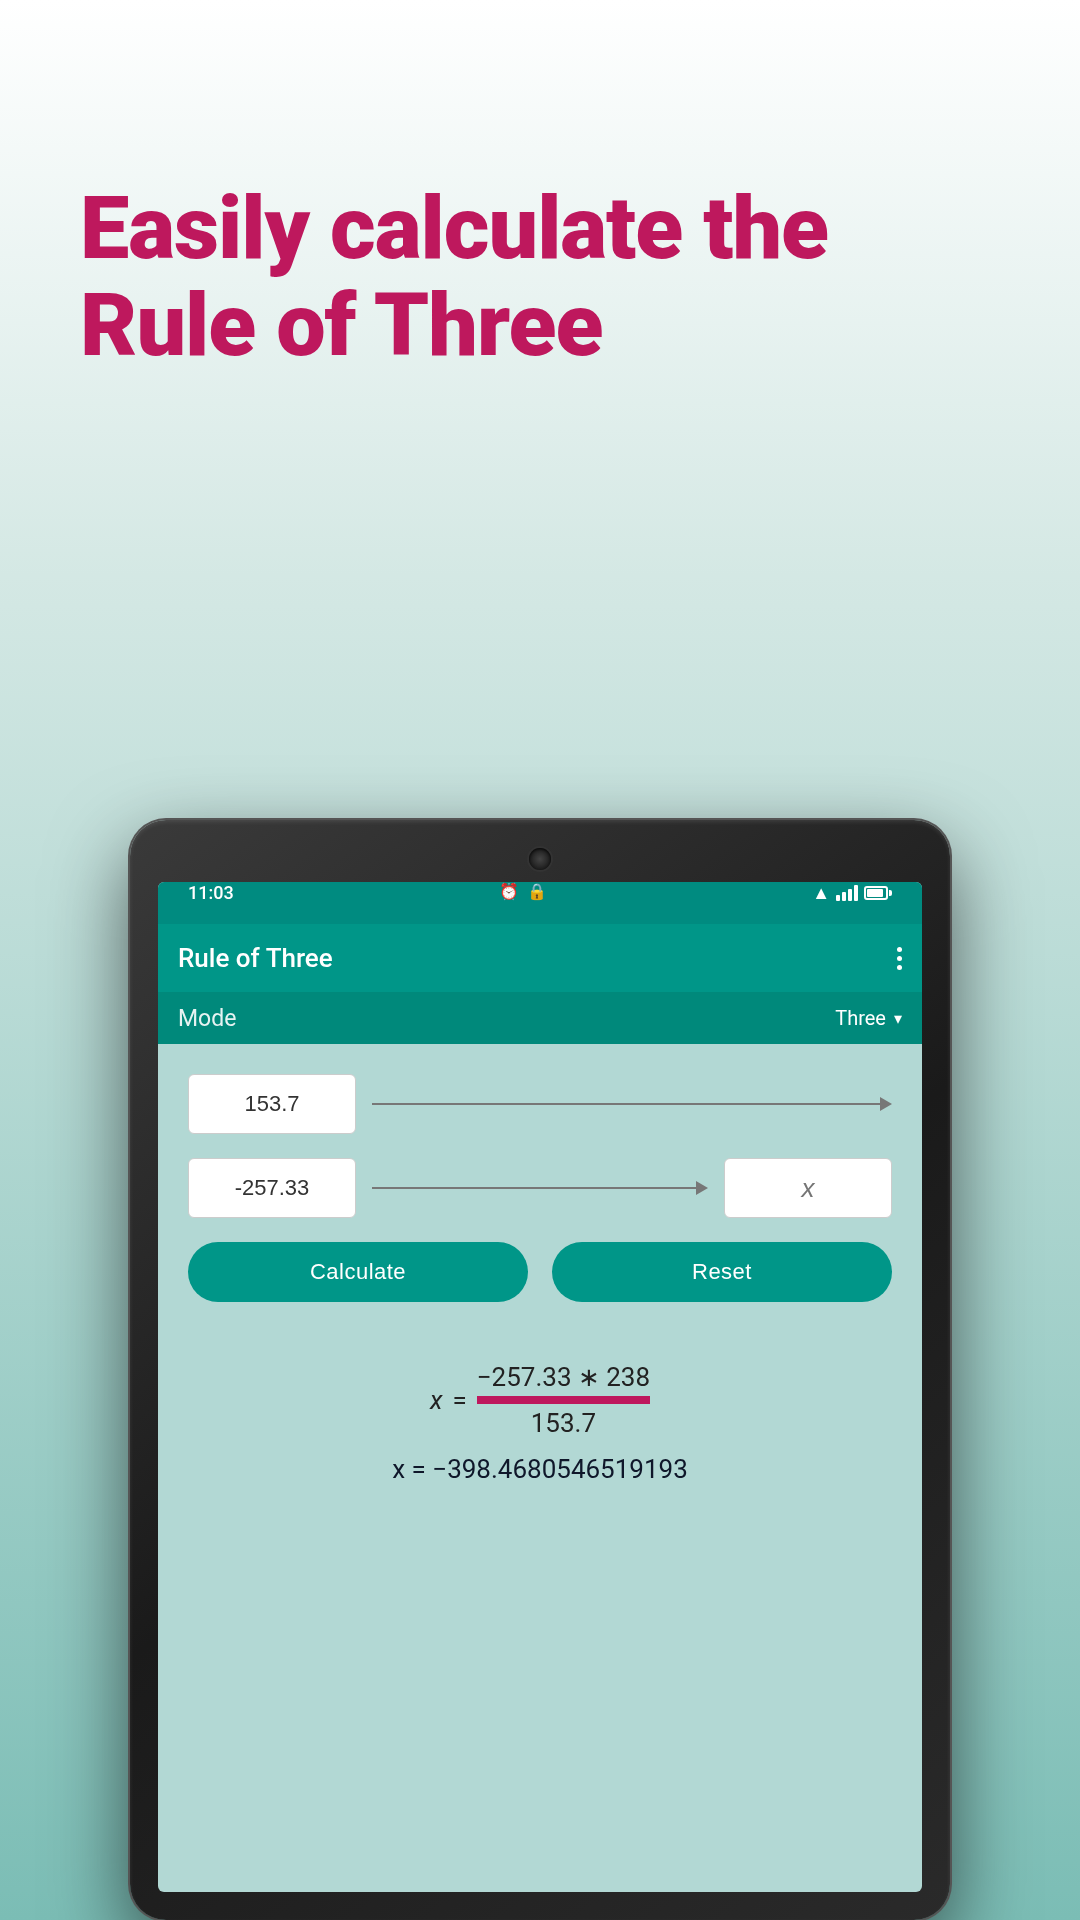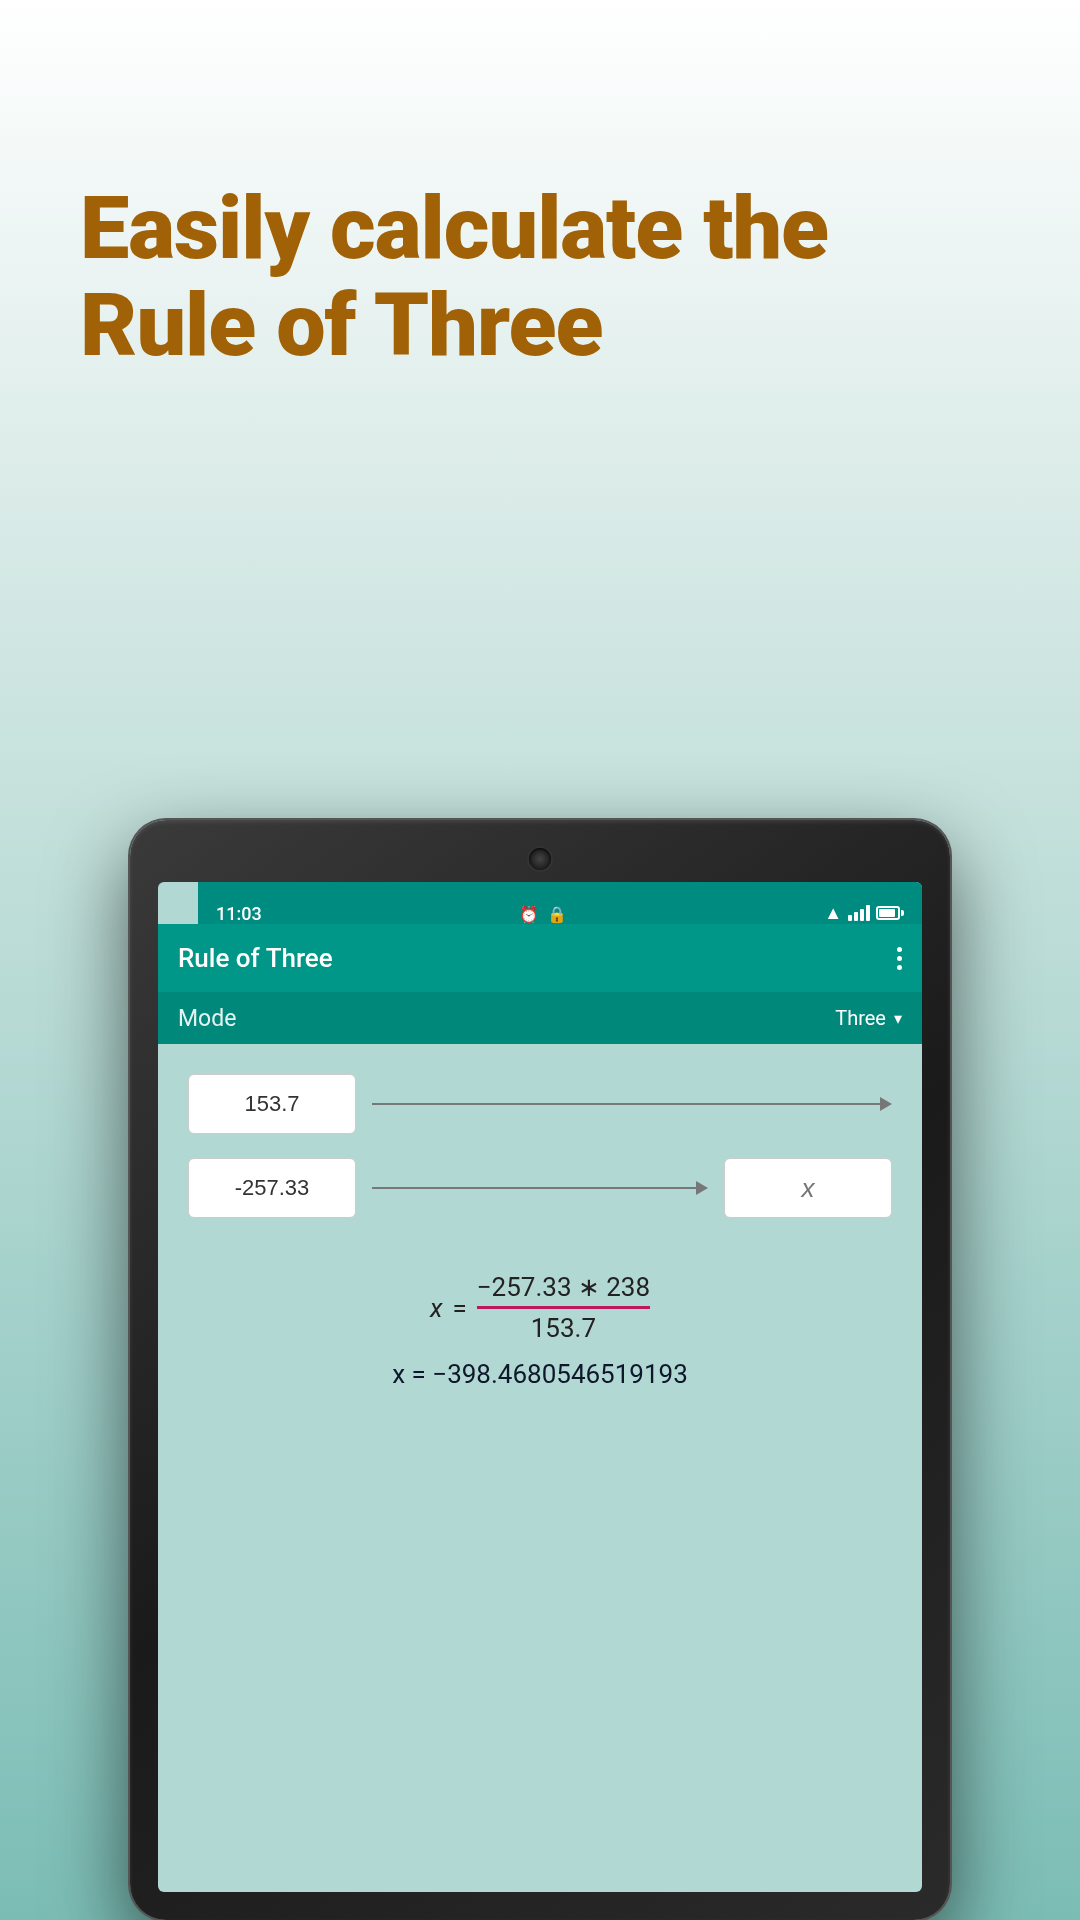--- a/index.html
+++ b/index.html
@@ -17,21 +17,21 @@
     
     .promo-section {
       padding: 180px 80px 60px 80px;
       position: relative;
       z-index: 2;
     }
 
     .promo-title {
       font-size: 88px;
       font-weight: 900;
-      color: #a16207;
+      color: #be185d;
       line-height: 1.1;
       letter-spacing: -1px;
     }
 
     
     .tablet-wrapper {
       position: absolute;
       bottom: 0;
       left: 50%;
       transform: translateX(-50%);
@@ -76,24 +76,23 @@
       border-radius: 6px;
       overflow: hidden;
       position: relative;
     }
 
     
     .status-bar {
       background: #008b80;
       height: 42px;
       display: flex;
-      align-items: flex-end;
+      align-items: flex-start;
       justify-content: space-between;
-      padding: 0 18px;
-      margin-left: 40px;
+      padding: 0 30px;
     }
 
     .status-time {
       color: white;
       font-size: 18px;
       font-weight: 500;
     }
 
     .status-icons {
       display: flex;
@@ -304,21 +303,21 @@
 
     .fraction {
       display: inline-flex;
       flex-direction: column;
       align-items: center;
       vertical-align: middle;
     }
 
     .numerator {
       padding-bottom: 4px;
-      border-bottom: 3px solid #be185d;
+      border-bottom: 8px solid #be185d;
       font-size: 26px;
     }
 
     .denominator {
       padding-top: 4px;
       font-size: 26px;
     }
 
     .result-line {
       font-size: 26px;
@@ -403,20 +402,24 @@
 
         <div class="input-row">
           <input class="calc-input" type="text" value="-257.33" style="">
           <div class="arrow-line">
             <div class="arrow-line-body"></div>
             <div class="arrow-head"></div>
           </div>
           <input class="calc-input x-input" type="text" placeholder="x" value="" style="">
         </div>
 
+        <div class="buttons-row">
+          <button class="calc-btn">Calculate</button>
+          <button class="calc-btn">Reset</button>
+        </div>
       </div>
 
       <div class="formula-section">
         <div class="formula-line">
           <span class="italic-x">x</span>
           <span>=</span>
           <div class="fraction">
             <div class="numerator">−257.33 ∗ 238</div>
             <div class="denominator">153.7</div>
           </div>

